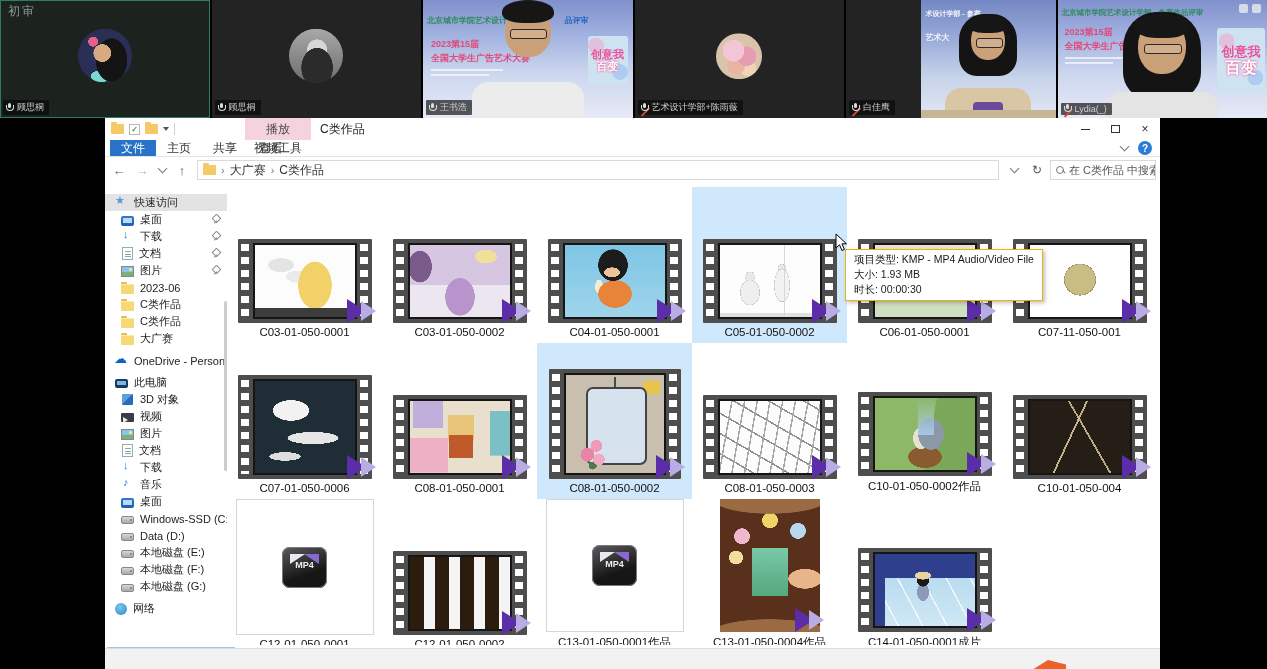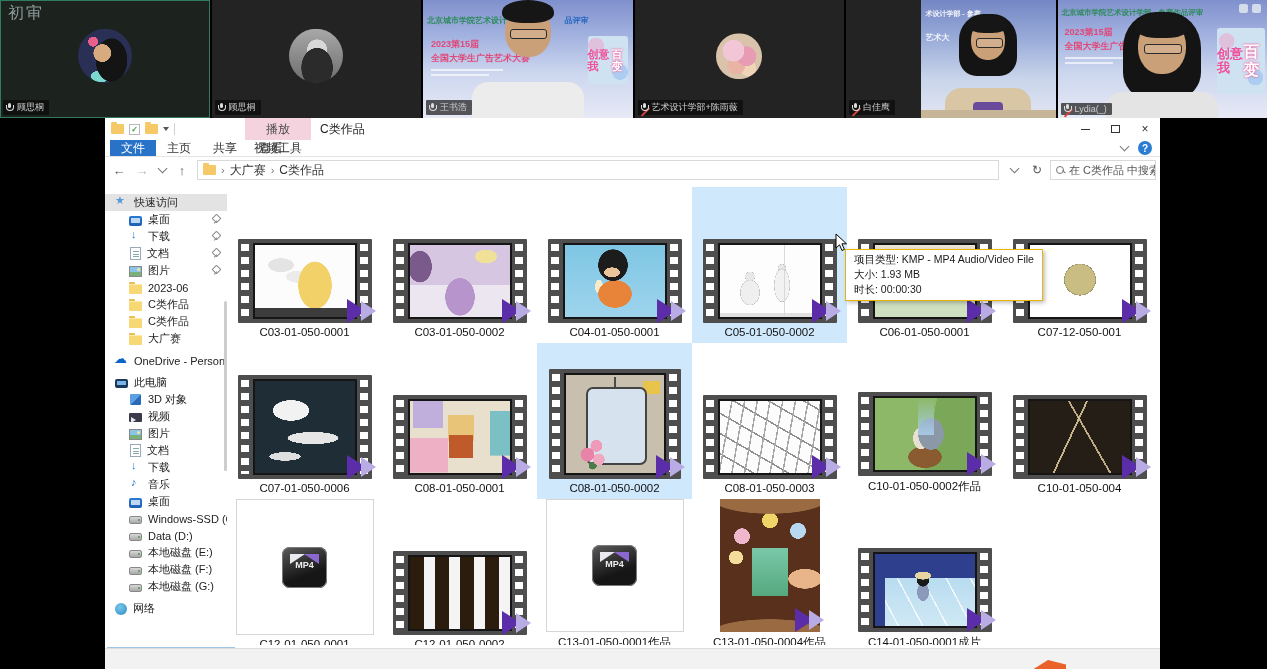--- a/index.html
+++ b/index.html
@@ -4,21 +4,21 @@
 <style>
   *{box-sizing:border-box;margin:0;padding:0}
   html,body{background:#000}
   body{font-family:"Liberation Sans",sans-serif}
   .stage{position:relative;width:1267px;height:669px;background:#000;overflow:hidden}
 
   
   .strip{position:absolute;left:0;top:0;width:1267px;height:118px;display:flex;gap:2px;background:#000}
   .tile{position:relative;flex:1;background:#232323;overflow:hidden}
   .tile.t1{background:#1c231f;box-shadow:inset 0 0 0 1px #2e7d5e}
-  .stage-label{position:absolute;left:8px;top:3px;font-size:16px;color:#8d9b99;letter-spacing:2px}
+  .stage-label{position:absolute;left:8px;top:3px;font-size:12px;color:#8d9b99;letter-spacing:2px}
   .avatar{position:absolute;left:50%;top:50%;transform:translate(-50%,-56%);width:54px;height:54px;border-radius:50%}
   .av-princess{background:
     radial-gradient(circle 9px at 45% 45%,#d8aa80 97%,transparent),
     radial-gradient(circle 5px at 28% 24%,#e8608a 97%,transparent),
     radial-gradient(ellipse 16px 22px at 62% 58%,#141414 97%,transparent),
     radial-gradient(ellipse 10px 6px at 42% 88%,#7ad8d0 97%,transparent),
     #2a2f55}
   .av-photo{background:
     radial-gradient(ellipse 16px 20px at 52% 72%,#2b2b2b 97%,transparent),
     radial-gradient(circle 10px at 52% 38%,#d8d8d8 97%,transparent),
@@ -37,21 +37,21 @@
   .namepill .mic i{display:none}
 
   .banner-bg{position:absolute;inset:0;background:linear-gradient(180deg,#8090cc 0%,#a2b2e0 30%,#ccd6ee 62%,#e7eaf6 100%)}
   .v5wrap{position:absolute;right:0;top:0;width:64%;height:100%;background:linear-gradient(180deg,#7487c4 0%,#98aad8 32%,#c8d4ea 66%,#e2e6f2 100%)}
   .btxt{position:absolute;font-weight:bold;white-space:nowrap}
   .b-title{font-size:8px;color:#2e8b5e}
   .b-title2{font-size:8px;color:#2a6ac0}
   .b-year,.b-event{color:#e0487a}
   .b-year{font-size:9px}.b-event{font-size:9px}
   .faint{position:absolute;height:2px;background:rgba(255,255,255,.65)}
-  .badge{position:absolute;display:flex;flex-direction:row;align-items:center;justify-content:center;font-weight:bold;color:#f0509a;background:
+  .badge{position:absolute;display:flex;flex-direction:column;align-items:center;justify-content:center;font-weight:bold;color:#f0509a;background:
     radial-gradient(circle 8px at 20% 20%,rgba(240,160,200,.5) 97%,transparent),
     radial-gradient(circle 8px at 80% 75%,rgba(150,190,240,.6) 97%,transparent),
     #cfe2f2;border-radius:3px;line-height:1.1}
   .badge .l2{color:#fff;text-shadow:0 0 2px #f060a0,0 0 2px #f060a0}
   .person-head{position:absolute;background:#caa078;border-radius:50% 50% 46% 46%}
   .person-head::before{content:'';position:absolute;left:-3px;top:-5px;right:-3px;height:45%;background:#161616;border-radius:50% 50% 40% 40%}
   .person-head::after{content:'';position:absolute;left:12%;top:46%;width:76%;height:8px;border:1.5px solid #2a2a2a;border-radius:3px;background:rgba(255,255,255,.15)}
   .person-torso{position:absolute;left:50%;bottom:0;transform:translateX(-50%);border-radius:16px 16px 0 0}
   .hair-long{position:absolute;left:50%;transform:translateX(-50%);background:#141414;border-radius:42% 42% 30% 30%}
   .ticons{position:absolute;top:4px;right:6px;display:flex;gap:4px;z-index:5}
@@ -90,21 +90,21 @@
   .crumb-sep{color:#777;font-size:11px}
   .sqbtn{width:20px;height:20px;border:1px solid #d9d9d9;display:flex;align-items:center;justify-content:center;color:#555;font-size:12px}
   .sqbtn.noborder{border:none}
   .searchbox{width:106px;height:20px;border:1px solid #d9d9d9;display:flex;align-items:center;gap:4px;padding:0 5px;color:#555;font-size:11px;white-space:nowrap;overflow:hidden}
   .mag{position:relative;width:9px;height:9px;flex:0 0 auto}
   .mag::before{content:'';position:absolute;left:0;top:0;width:6px;height:6px;border:1.2px solid #777;border-radius:50%}
   .mag::after{content:'';position:absolute;left:5.5px;top:5.5px;width:3.5px;height:1.2px;background:#777;transform:rotate(45deg)}
 
   .ebody{display:flex;height:462px}
   .sidebar{width:122px;position:relative;padding-top:6px;font-size:11px;color:#222;overflow:hidden;flex:0 0 auto}
-  .side-row{display:flex;align-items:center;height:17px;padding-left:24px;gap:6px;white-space:nowrap}
+  .side-row{display:flex;align-items:center;height:17px;padding-left:16px;gap:6px;white-space:nowrap}
   .side-row.hdr{padding-left:10px;margin-top:5px}
   .side-row.active{background:#e3e3e3}
   .side-row .lbl{overflow:hidden}
   .pin{position:relative;width:7px;height:9px;margin-left:auto;margin-right:8px;flex:0 0 auto}
   .pin::before{content:'';position:absolute;left:1px;top:0;width:5px;height:5px;border:1px solid #8a8a8a;border-radius:1px;transform:rotate(45deg)}
   .pin::after{content:'';position:absolute;left:3px;top:5px;width:1px;height:4px;background:#8a8a8a;transform:rotate(45deg)}
   .sbar{position:absolute;right:0;top:118px;width:3px;height:170px;background:#cdcdcd;border-radius:2px}
   .si{width:13px;height:13px;flex:0 0 auto;position:relative}
   .si-star::before{content:'\2605';position:absolute;left:0;top:-2px;font-size:11px;color:#5a9ad8}
   .si-desktop{background:linear-gradient(#2a7ad4,#1e5fb0);border-radius:2px;height:10px;margin-top:2px}
@@ -543,21 +543,21 @@
                 <div class="shot art-harvest"></div>
                 <div class="play"></div>
               </div>
               <div class="flabel">C06-01-050-0001</div>
             </div>
             <div class="cell">
               <div class="film">
                 <div class="shot art-circle"></div>
                 <div class="play"></div>
               </div>
-              <div class="flabel">C07-12-050-001</div>
+              <div class="flabel">C07-11-050-001</div>
             </div>
             <div class="cell">
               <div class="film tall">
                 <div class="shot art-swirl"></div>
                 <div class="play"></div>
               </div>
               <div class="flabel">C07-01-050-0006</div>
             </div>
             <div class="cell">
               <div class="film">

